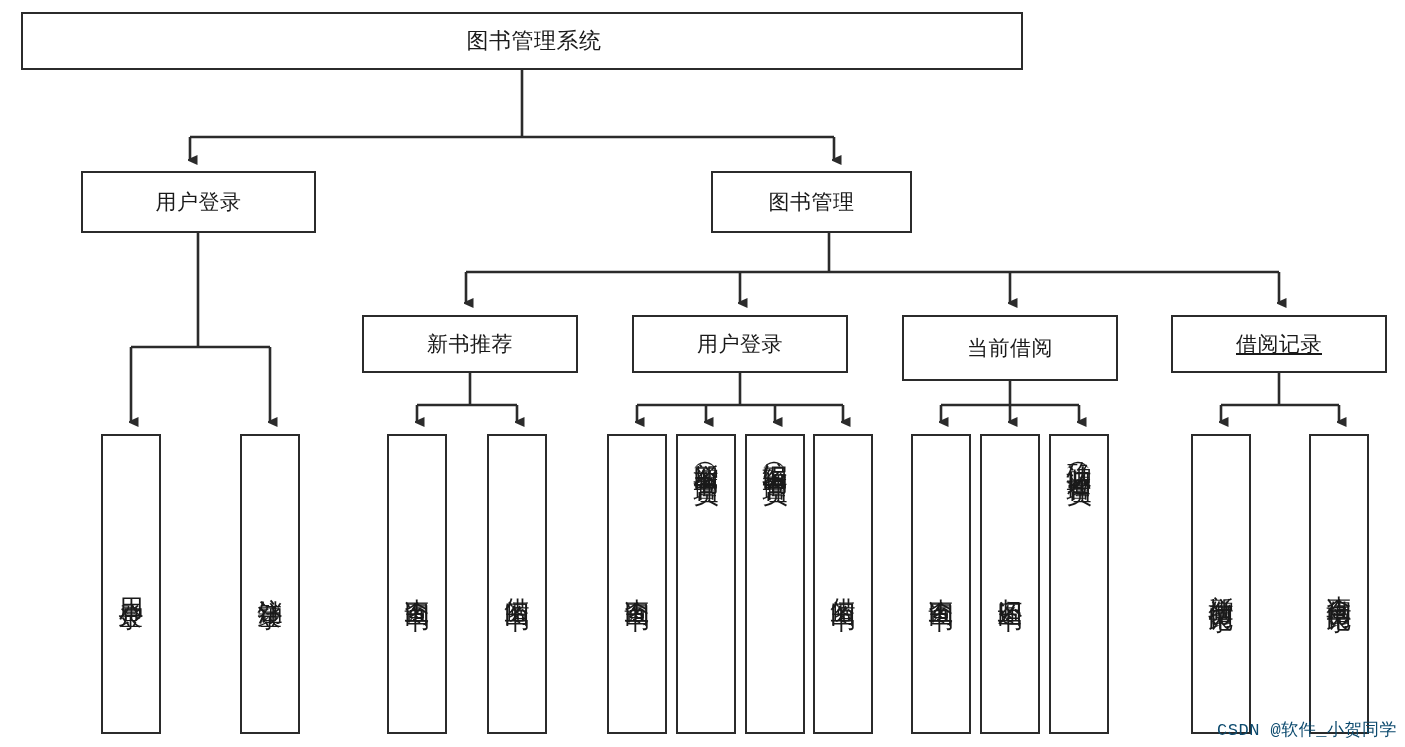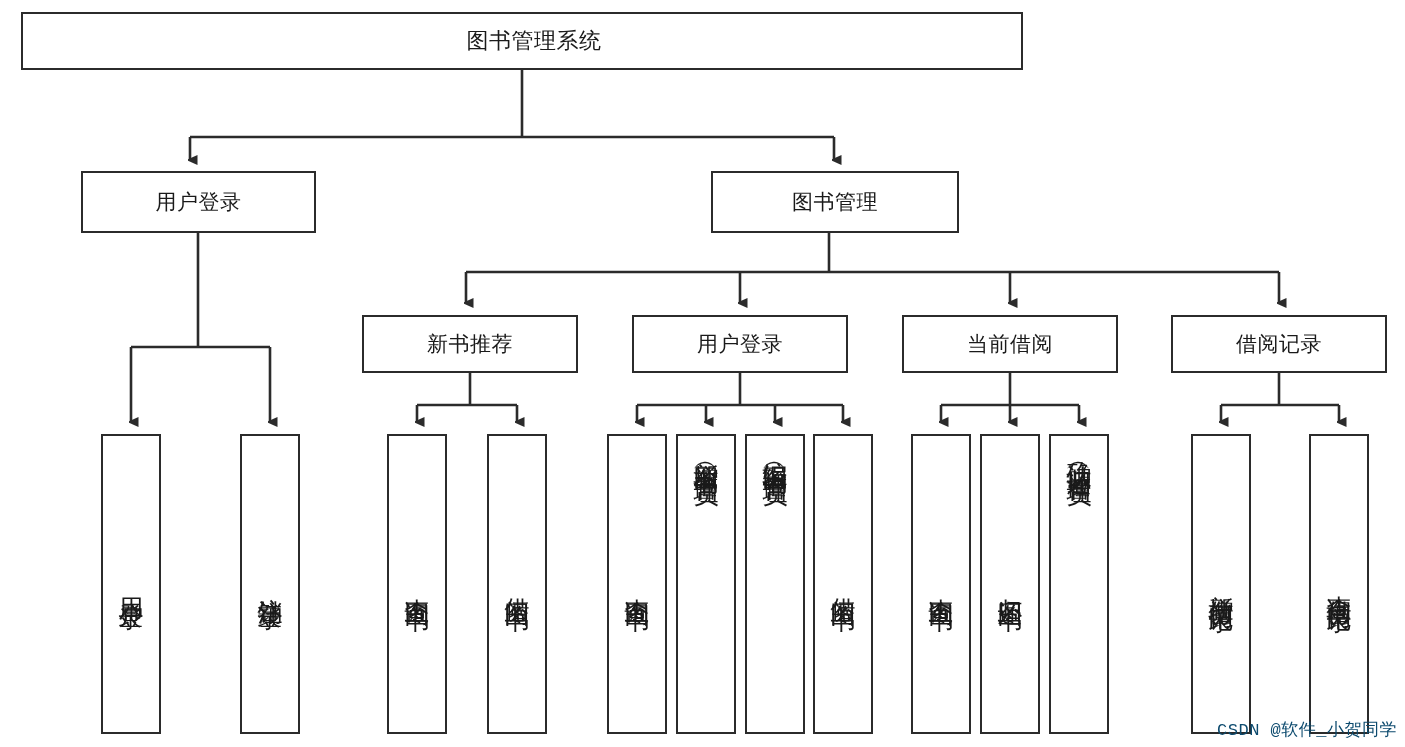--- a/index.html
+++ b/index.html
@@ -130,34 +130,34 @@
     </g>
   </svg>
 
   <div class="node h root" style="left:21px; top:12px; width:1002px; height:58px;padding-left:24px;">
     <span class="lbl">图书管理系统</span>
   </div>
 
   <div class="node h" style="left:81px; top:171px; width:235px; height:62px;">
     <span class="lbl">用户登录</span>
   </div>
-  <div class="node h" style="left:711px; top:171px; width:248px; height:62px;">
+  <div class="node h" style="left:711px; top:171px; width:201px; height:62px;">
     <span class="lbl">图书管理</span>
   </div>
 
   <div class="node h" style="left:362px; top:315px; width:216px; height:58px;">
     <span class="lbl">新书推荐</span>
   </div>
   <div class="node h" style="left:632px; top:315px; width:216px; height:58px;">
     <span class="lbl">用户登录</span>
   </div>
-  <div class="node h" style="left:902px; top:315px; width:216px; height:58px;">
+  <div class="node h" style="left:902px; top:315px; width:216px; height:66px;">
     <span class="lbl">当前借阅</span>
   </div>
-  <div class="node h" style="left:1171px; top:315px; width:216px; height:58px;">
+  <div class="node h" style="left:1171px; top:315px; width:216px; height:58px;text-decoration:underline;">
     <span class="lbl">借阅记录</span>
   </div>
 
   <div class="node v mid" style="left:101px; top:434px; width:60px; height:300px;">
     <span class="lbl">用户登录</span>
   </div>
   <div class="node v mid" style="left:240px; top:434px; width:60px; height:300px;">
     <span class="lbl">注销登录</span>
   </div>
 

